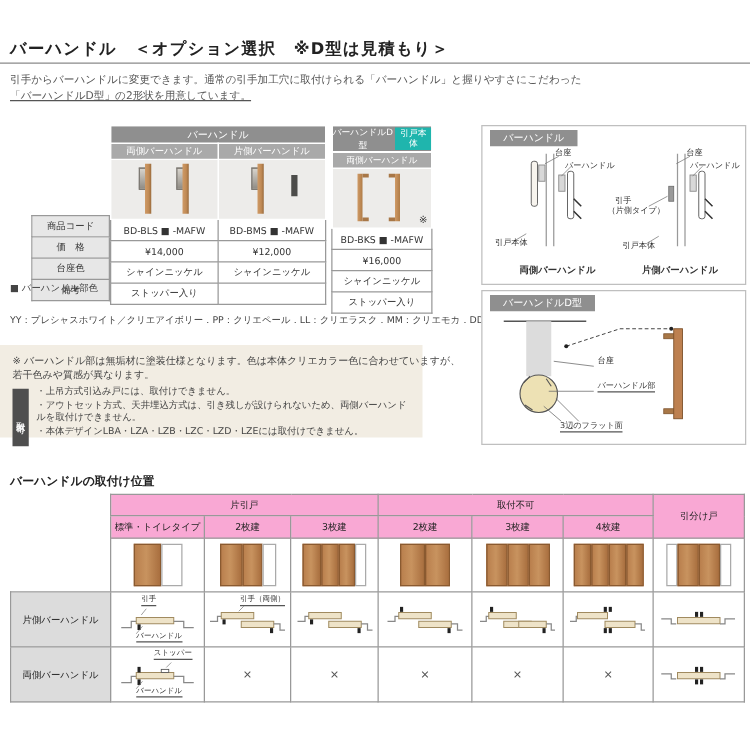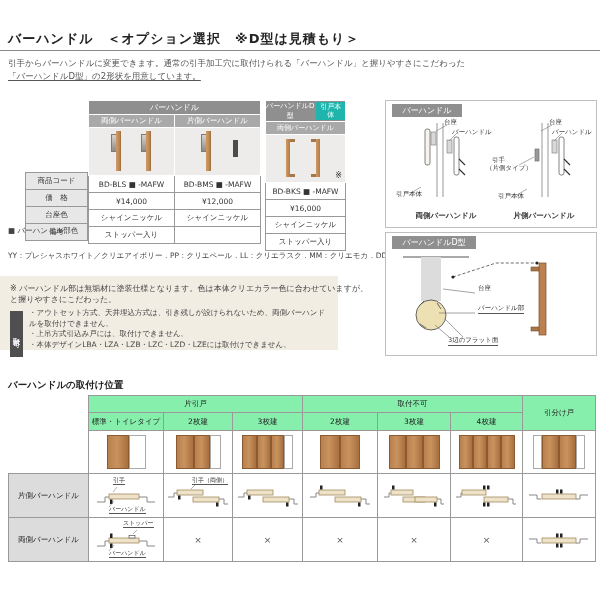--- a/index.html
+++ b/index.html
@@ -38,21 +38,21 @@
   .panel{background:#fff;border:1px solid #bfbfbf;}
   .phead{position:absolute;left:6px;top:3px;height:13px;background:#8f8f8f;color:#fff;font-size:8px;
          display:flex;align-items:center;justify-content:center;}
   .dlbl{position:absolute;font-size:6.5px;color:#333;white-space:nowrap;line-height:7.5px;}
   .cap{position:absolute;font-size:7.5px;font-weight:bold;color:#333;text-align:center;}
   .underl{border-bottom:0.8px solid #555;}
 
   .sect-title{left:8px;top:379px;font-size:9.5px;font-weight:bold;color:#222;}
   .pos{position:absolute;left:8px;top:395px;}
   .pos td{border:1px solid #999;font-size:7.5px;text-align:center;padding:0;color:#222;}
-  .pos .hd{background:#86efac;}
+  .pos .hd{background:#f9a8d4;}
   .pos .lbl{background:#dcdcdc;font-size:7.5px;}
   .pos .blank{border:none;background:#fff;}
   .pos .cross{font-size:9px;color:#555;background:#fff;}
   .doorwrap{display:flex;align-items:center;justify-content:center;height:42px;}
   .dp{height:34px;box-sizing:border-box;}
   .wood{background:linear-gradient(90deg,#b97f4d,#c8935f 45%,#a96f3f);border:0.8px solid #8a5a30;}
   .whitep{background:#fff;border:0.8px solid #aaa;}
   .cellrel{position:relative;width:100%;height:43px;display:flex;align-items:center;justify-content:center;}
   .tlbl{position:absolute;font-size:6px;color:#333;white-space:nowrap;line-height:6.5px;}
 </style>
@@ -175,26 +175,26 @@
         </tr>
   </tbody>
     </table>
 
   <div class="abs notes" style="top:226px;">■ バーハンドル部色</div>
   <div class="abs notes" style="top:251px;">YY：プレシャスホワイト／クリエアイボリー．PP：クリエペール．LL：クリエラスク．MM：クリエモカ．DD：クリエダーク</div>
 
   <div class="abs warnbox">
     <div class="warntext">
       <div>※ バーハンドル部は無垢材に塗装仕様となります。色は本体クリエカラー色に合わせていますが、</div>
-      <div>と握りやすさにこだわった。</div>
+      <div>若干色みや質感が異なります。</div>
     </div>
     <div class="bullets">
       <div class="vbadge">取付不可</div>
+      <div class="bullet">・上吊方式引込み戸には、取付けできません。</div>
       <div class="bullet" style="white-space:normal;">・アウトセット方式、天井埋込方式は、引き残しが設けられないため、両側バーハンドルを取付けできません。</div>
-      <div class="bullet">・上吊方式引込み戸には、取付けできません。</div>
       <div class="bullet">・本体デザインLBA・LZA・LZB・LZC・LZD・LZEには取付けできません。</div>
     </div>
   </div>
 
   <div class="abs panel" style="left:385px;top:100px;width:210px;height:126px;">
     <div class="phead" style="width:70px;">バーハンドル</div>
     <svg class="abs" style="left:5px;top:16px;" width="200" height="88" viewBox="0 0 200 88">
       <path d="M46 6 V80 M52 6 V80" stroke="#999" stroke-width="1" fill="none"></path>
       <rect x="34" y="12" width="5" height="36" rx="2" fill="#f7f4ee" stroke="#666" stroke-width="0.8"></rect>
       <rect x="40" y="15" width="5" height="13" fill="#d8d8d8" stroke="#888" stroke-width="0.7"></rect>

